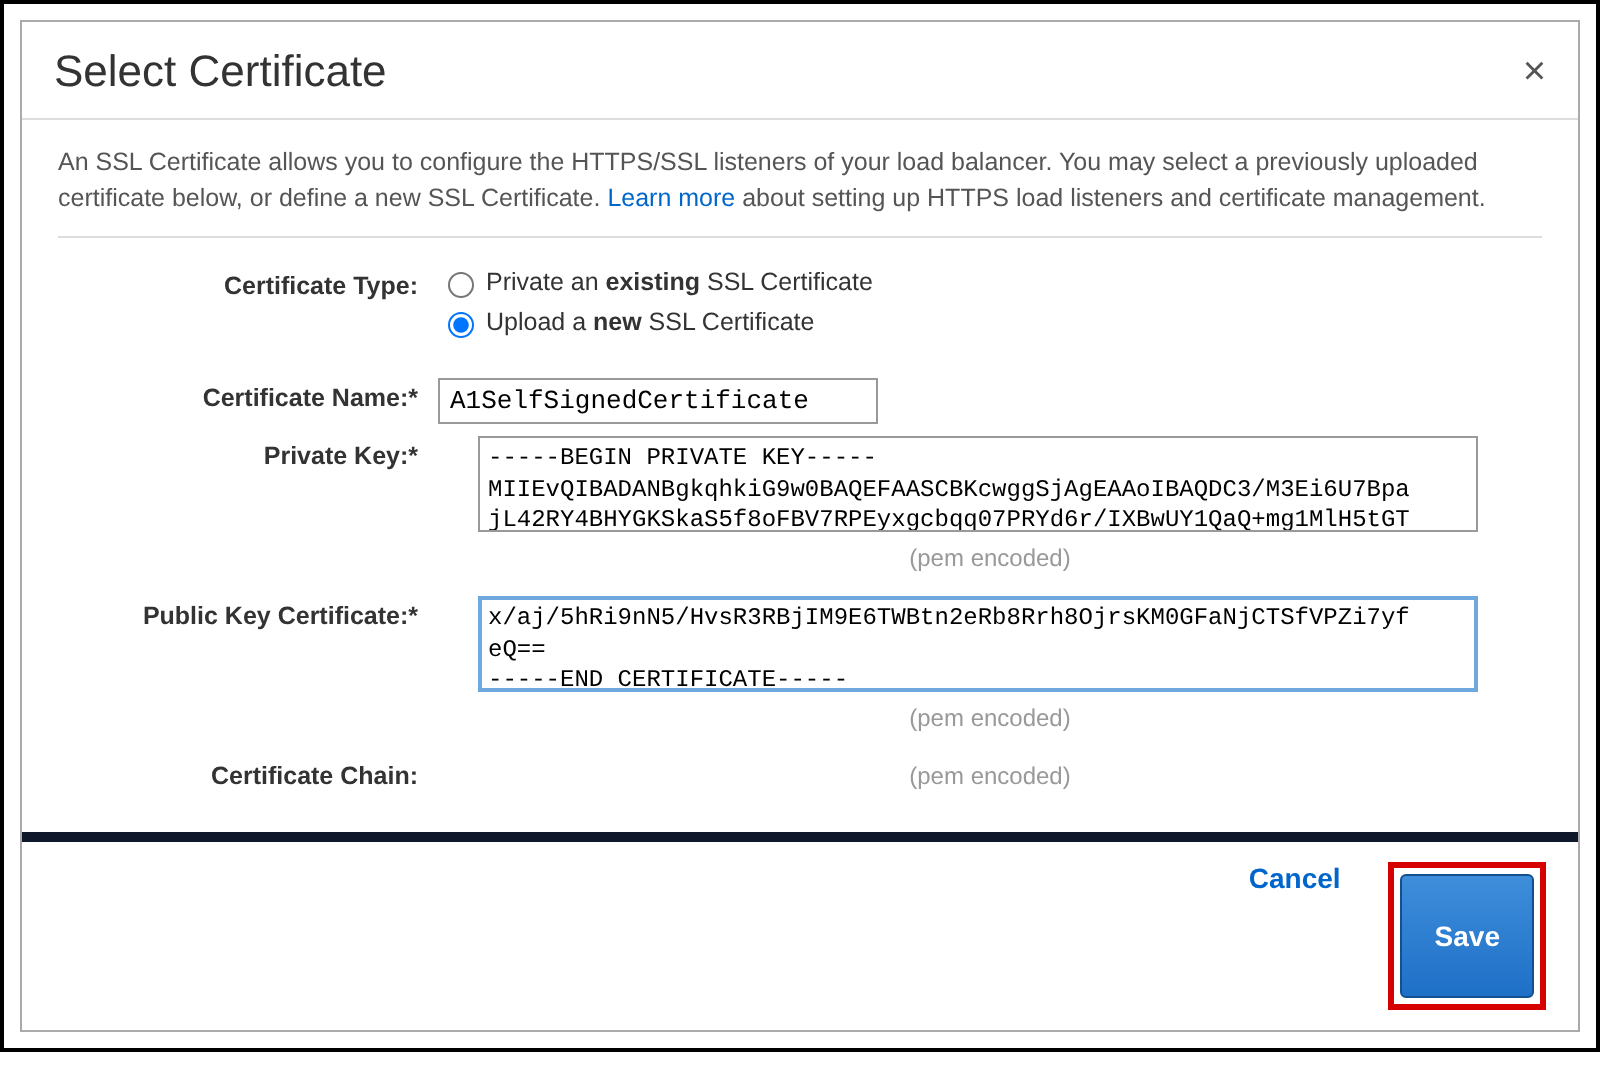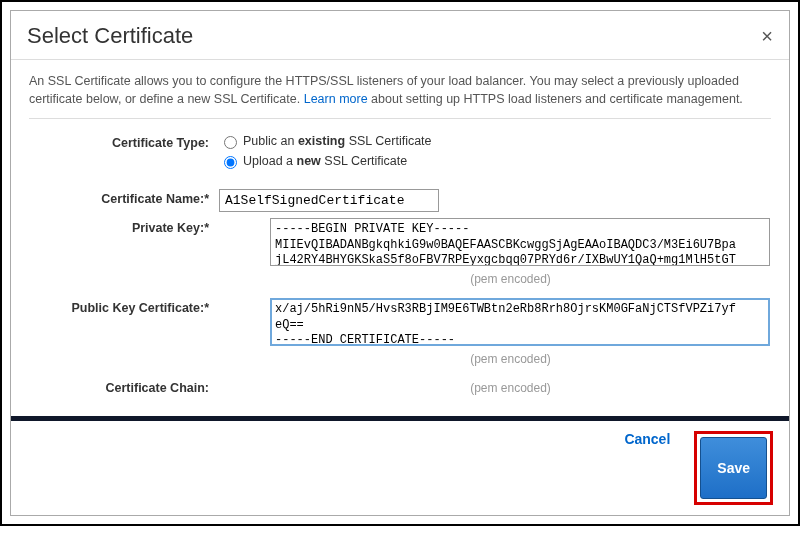--- a/index.html
+++ b/index.html
@@ -116,21 +116,21 @@
     box-shadow: 0 0 0 1px #6fa8dc inset;
   }
   textarea.ta.chain { height: 56px; color: #999; }
   textarea.ta.chain::placeholder { color: #aaa; font-style: italic; font-family: inherit; }
   .hint {
     color: #999;
     font-size: 12px;
     margin: 3px 0 10px 0;
     text-align: center;
   }
-  .form-row.tight { margin-bottom: 2px; gap: 31px; }
+  .form-row.tight { margin-bottom: 2px; }
   .footer {
     border-top: 5px solid #0f172a;
     padding: 10px 16px;
     display: flex;
     justify-content: flex-end;
     align-items: flex-start;
     gap: 24px;
   }
   .cancel-link {
     color: #06c;
@@ -169,21 +169,21 @@
         <span>An SSL Certificate allows you to configure the HTTPS/SSL listeners of your load balancer. You may select a previously uploaded certificate below, or define a new SSL Certificate. </span><a href="#">Learn more</a><span> about setting up HTTPS load listeners and certificate management.</span>
       </div>
       <hr class="sep">
 
       <div class="form-row">
         <div class="form-label">Certificate Type:</div>
         <div class="form-field">
           <label class="radio-opt">
             <input type="radio" name="cert-type" style="">
             <span>
-              <span>Public an </span><b>existing</b><span> SSL Certificate</span>
+              <span>Private an </span><b>existing</b><span> SSL Certificate</span>
             </span>
           </label>
           <label class="radio-opt">
             <input type="radio" name="cert-type" checked="" style="">
             <span>
               <span>Upload a </span><b>new</b><span> SSL Certificate</span>
             </span>
           </label>
         </div>
       </div>

